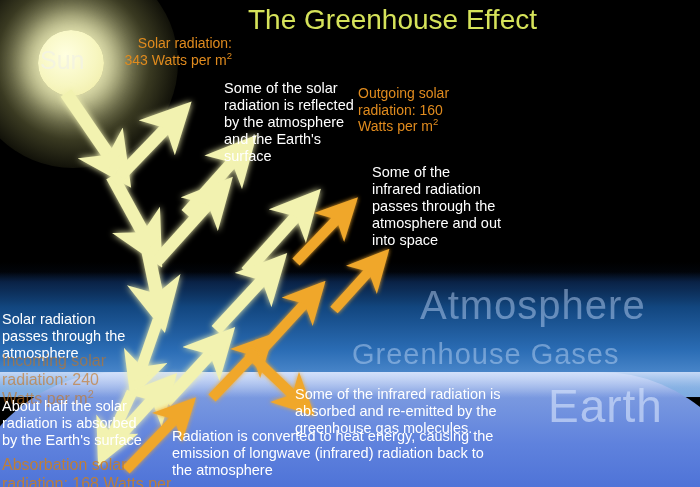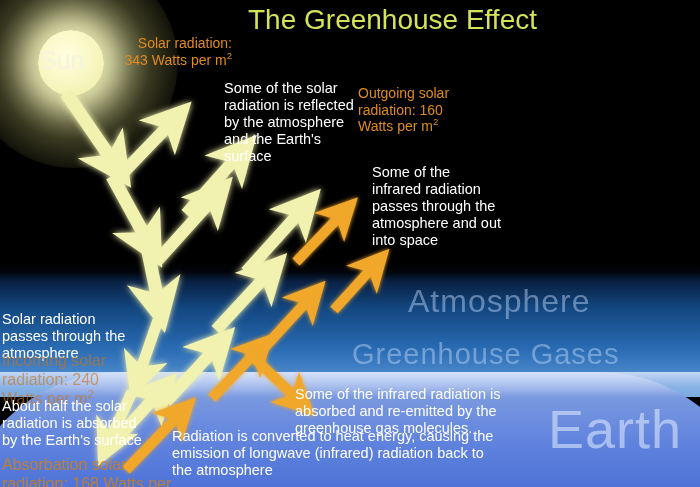--- a/index.html
+++ b/index.html
@@ -30,23 +30,23 @@
     background:radial-gradient(circle,rgba(248,248,200,0.95) 0%,rgba(240,240,170,0.55) 32%,
       rgba(190,190,110,0.30) 52%,rgba(120,120,60,0.12) 72%,rgba(0,0,0,0) 86%);}
   .sun-core{position:absolute;left:38px;top:30px;width:66px;height:66px;border-radius:50%;
     background:radial-gradient(circle at 42% 38%,#ffffe0 0%,#f7f6c0 55%,#eeeaa2 100%);
     box-shadow:0 0 26px 12px rgba(245,245,190,0.75);}
   .sun-label{position:absolute;left:40px;top:46px;width:64px;text-align:left;
     font-size:25px;color:#f4f4df;letter-spacing:0px;}
 
   
   .wm{position:absolute;color:rgba(205,225,250,0.42);font-weight:400;white-space:nowrap;}
-  .wm-atmosphere{left:408px;top:283px;font-size:32px;letter-spacing:1px;color:rgba(190,214,246,0.48);}
+  .wm-atmosphere{left:420px;top:283px;font-size:40px;letter-spacing:1px;color:rgba(190,214,246,0.48);}
   .wm-gases{left:352px;top:338px;font-size:29px;letter-spacing:1px;color:rgba(198,220,248,0.45);}
-  .wm-earth{left:548px;top:398px;font-size:54px;letter-spacing:1px;color:rgba(214,228,252,0.62);}
+  .wm-earth{left:548px;top:379px;font-size:46px;letter-spacing:1px;color:rgba(214,228,252,0.62);}
 
   
   .tb{position:absolute;line-height:1.18;white-space:pre-line;}
   .white{color:#ffffff;font-size:14.5px;}
   .orange{color:#e08b1e;font-size:14px;}
   .orange-dim{color:#c8741c;font-size:16px;opacity:.62;}
   .orange-b{color:#cf7f1c;font-size:13.5px;opacity:.85;}
   sup{font-size:.68em;vertical-align:super;line-height:0;}
 
   .t-solarrad{left:122px;top:35px;width:110px;text-align:right;}

